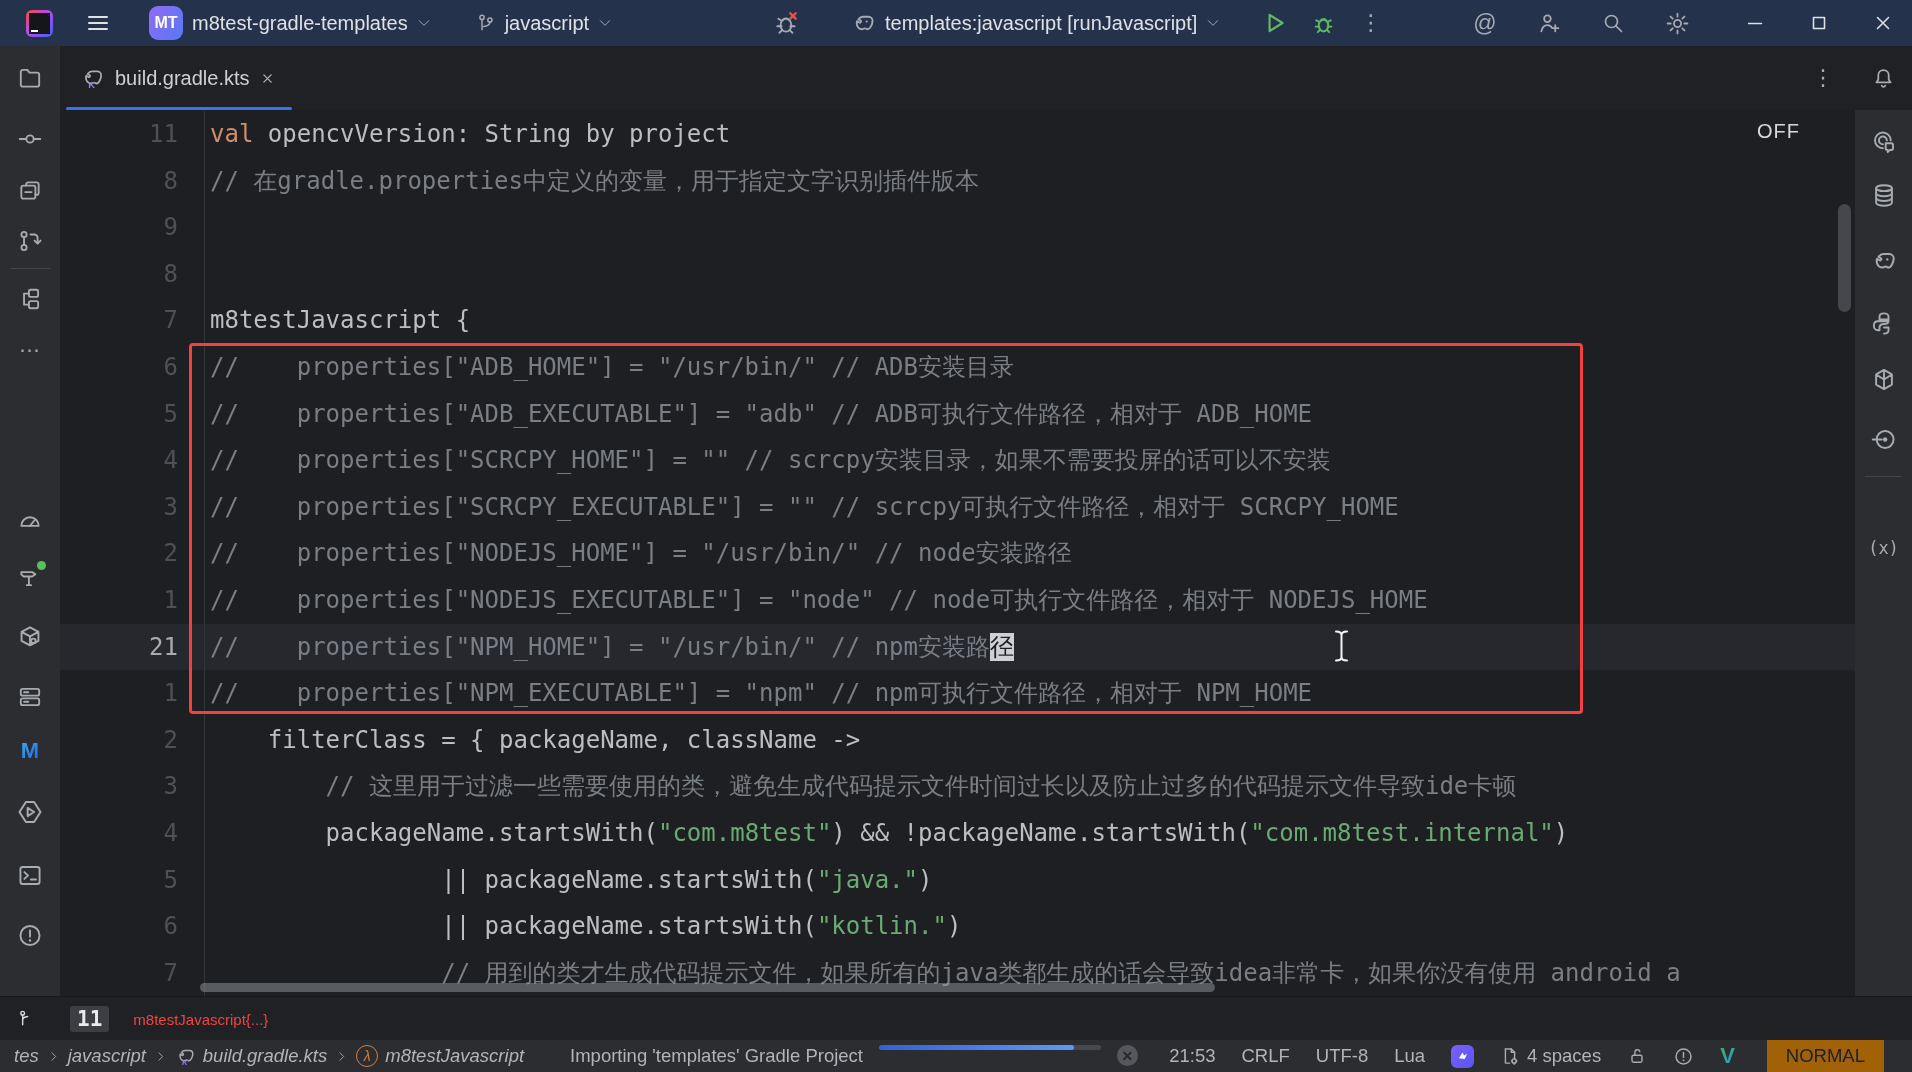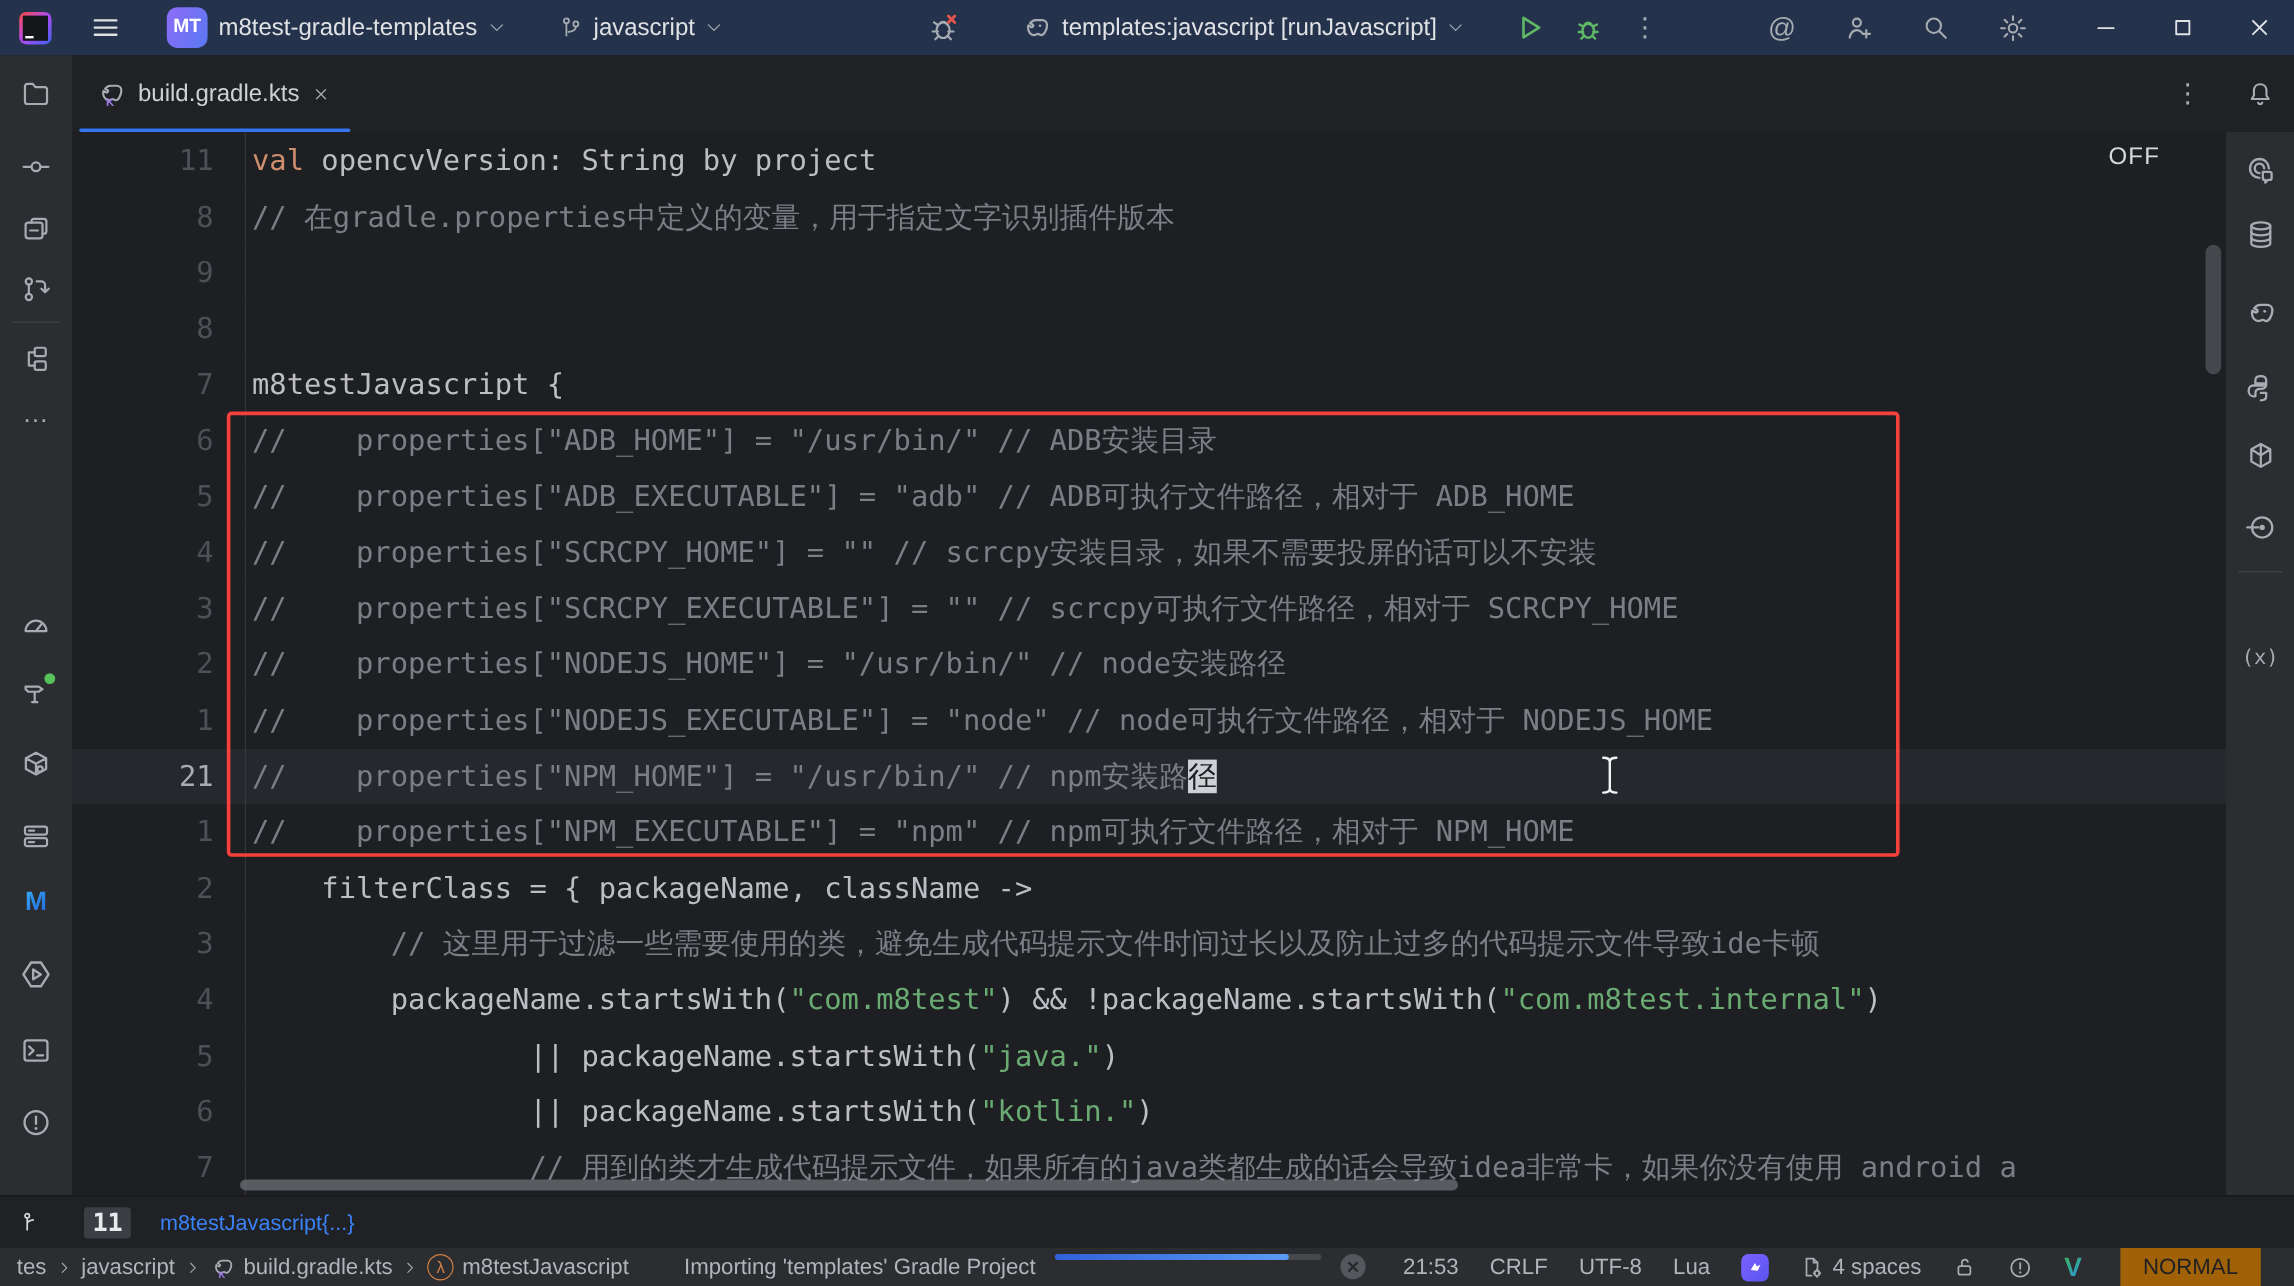--- a/index.html
+++ b/index.html
@@ -4,21 +4,21 @@
 <style>
   html,body{margin:0;padding:0;background:#101113;}
   #app{position:relative;width:1912px;height:1072px;background:#1e1f22;overflow:hidden;
        font-family:"Liberation Sans",sans-serif;color:#bcbec4;}
   svg{display:block;}
   .ic{stroke:#a7abb2;fill:none;stroke-width:1.7;stroke-linecap:round;stroke-linejoin:round;}
   .ic-green{stroke:#5fb865;}
   
   .titlebar{position:absolute;left:0;top:0;width:1912px;height:46px;background:#25324b;}
   .tb-group{position:absolute;top:0;height:46px;display:flex;align-items:center;}
-  .tb-left{left:16px;gap:30px;}
+  .tb-left{left:26px;gap:30px;}
   .tb-center{left:772px;gap:18px;}
   .tb-right{right:14px;gap:34px;}
   .tb-item{display:flex;align-items:center;gap:9px;color:#dfe1e5;font-size:20px;cursor:default;}
   .logo{width:27px;height:27px;border-radius:6px;background:linear-gradient(135deg,#fc4a3f,#b24bf3 48%,#3a62f0);
         display:flex;align-items:center;justify-content:center;}
   .logo-inner{width:17px;height:17px;background:#15161a;display:flex;align-items:flex-end;padding:2px;}
   .logo-inner span{display:block;width:7px;height:2px;background:#fff;}
   .avatar-mt{width:34px;height:34px;border-radius:9px;background:linear-gradient(120deg,#8f6cf6,#5878f3);
         color:#fff;font-size:16px;font-weight:bold;display:flex;align-items:center;justify-content:center;}
   .win-btn{width:30px;height:30px;display:flex;align-items:center;justify-content:center;}
@@ -54,26 +54,26 @@
            border-radius:4px;pointer-events:none;z-index:6;}
   .off-label{position:absolute;top:10px;right:55px;color:#d6d9de;font-size:20px;letter-spacing:1px;}
   .vscroll{position:absolute;left:1778px;top:94px;width:13px;height:108px;background:#45474c;border-radius:7px;}
   .hscroll{position:absolute;left:140px;top:873px;width:1015px;height:9px;background:rgba(160,164,171,.45);border-radius:5px;}
   .mouse-cursor{position:absolute;left:1273px;top:519px;z-index:9;}
   
   .sticky{position:absolute;left:0;top:996px;width:1912px;height:44px;background:#202124;
           border-top:1px solid #17181a;border-bottom:1px solid #17181a;display:flex;align-items:center;}
   .sticky-badge{margin-left:34px;background:#3c3e43;color:#e8eaed;font-family:"DejaVu Sans Mono",monospace;
           font-size:21px;font-weight:bold;padding:1px 7px;border-radius:3px;}
-  .sticky-label{margin-left:24px;color:#3b82f6;font-size:18px;}
+  .sticky-label{margin-left:24px;color:#ef4444;font-size:15px;}
   
   .statusbar{position:absolute;left:0;top:1040px;width:1912px;height:32px;background:#2b2d30;
              display:flex;align-items:center;font-size:18.5px;color:#b0b4bb;}
   .bc{display:flex;align-items:center;gap:8px;margin-left:14px;}
-  .bc-item{display:flex;align-items:center;gap:7px;}
+  .bc-item{display:flex;align-items:center;gap:7px;font-style:italic;}
   .sb-progress{display:flex;align-items:flex-start;margin-left:46px;gap:16px;}
   .pbar{width:222px;height:5px;border-radius:3px;background:#46484d;overflow:hidden;}
   .pbar-fill{width:88%;height:100%;border-radius:3px;background:linear-gradient(90deg,#3161d9,#5a9bf5);}
   .cancel{width:21px;height:21px;border-radius:50%;background:#55575c;color:#26282b;display:flex;
           align-items:center;justify-content:center;font-size:14px;font-weight:bold;}
   .sb-right{margin-left:auto;display:flex;align-items:center;gap:26px;height:100%;}
   .sb-item{display:flex;align-items:center;gap:7px;}
   .vim-v{font-weight:bold;font-size:22px;background:linear-gradient(135deg,#43b54a,#2196f3);
          -webkit-background-clip:text;background-clip:text;color:transparent;}
   .mode-badge{height:32px;display:flex;align-items:center;background:#a16207;color:#1f2023;

